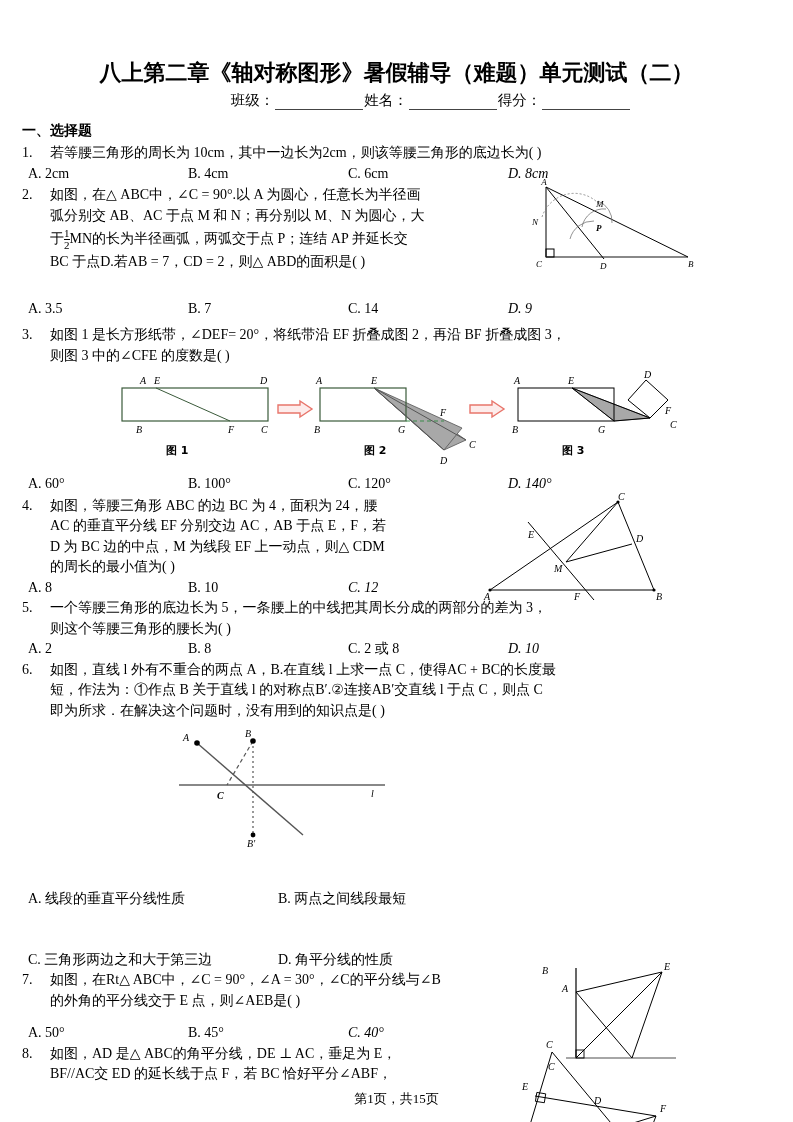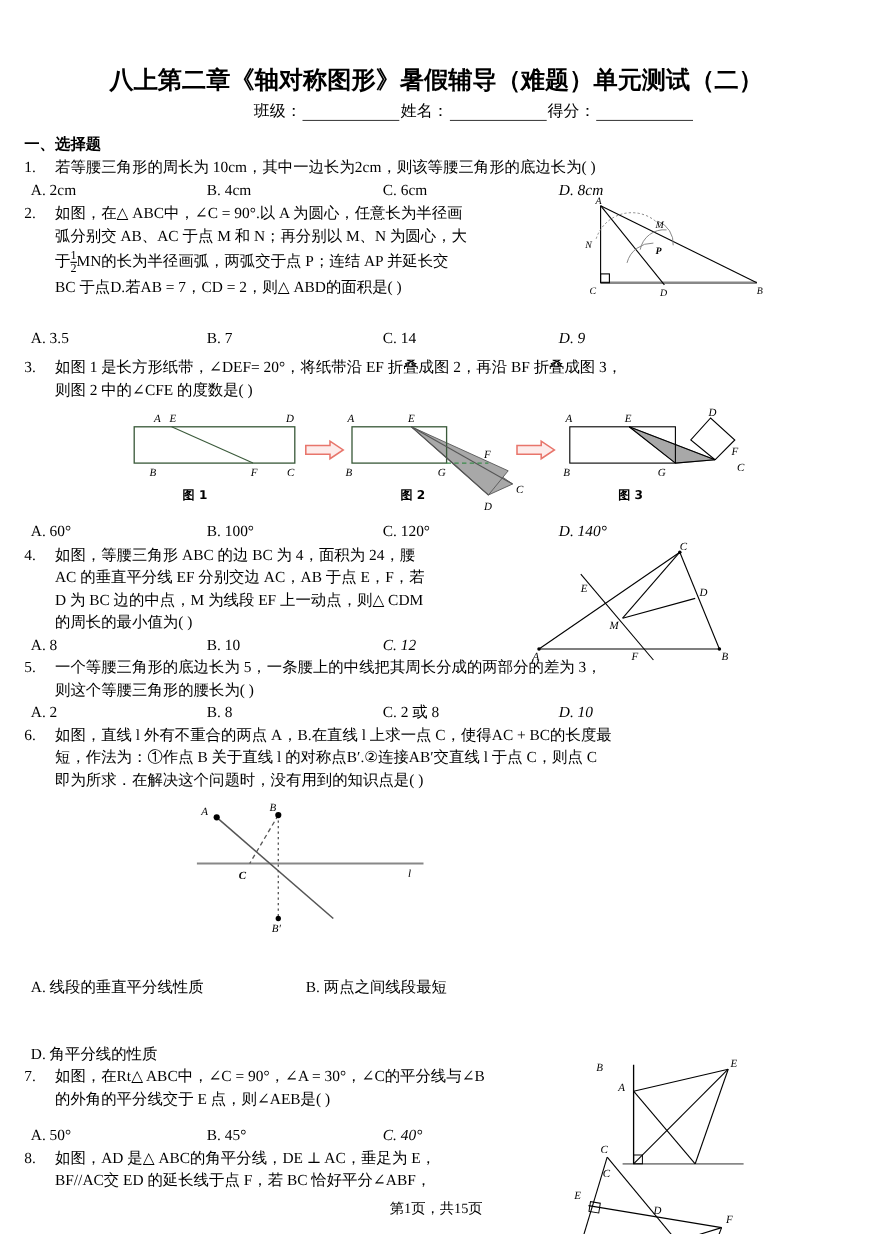--- a/index.html
+++ b/index.html
@@ -153,21 +153,21 @@
     <span class="o4">A. 3.5</span>
     <span class="o4">B. 7</span>
     <span class="o4">C. 14</span>
     <span class="o4">D. 9</span>
   </div>
 
   <div class="q" style="margin-top:6px;">
     <span class="qnum">3.</span>
     <div class="qbody">
       <div>如图 1 是长方形纸带，∠DEF= 20°，将纸带沿 EF 折叠成图 2，再沿 BF 折叠成图 3，</div>
-      <div>则图 2 中的∠CFE 的度数是(   )</div>
+      <div>则图 3 中的∠CFE 的度数是(   )</div>
     </div>
   </div>
 
   <div style="position:relative; height:98px; margin-top:4px;">
 
     <div class="figbox" style="left:118px; top:0;">
       <svg width="185" height="92" viewBox="0 0 185 92">
         <rect x="4" y="18" width="146" height="33" fill="none" stroke="#3a5a3a" stroke-width="1.2"></rect>
         <line x1="38" y1="18" x2="112" y2="51" stroke="#3a5a3a" stroke-width="1"></line>
         <text class="lbl" x="22" y="14" font-size="10">A</text>
@@ -313,20 +313,21 @@
         <text class="lbl" x="82" y="124" font-size="10">B′</text>
       </svg>
     </div>
   </div>
 
   <div class="opts">
     <span class="o2">A. 线段的垂直平分线性质</span>
     <span class="o2">B. 两点之间线段最短</span>
   </div>
   <div class="opts">
+    <span class="o2">C. 三角形两边之和大于第三边</span>
     <span class="o2">D. 角平分线的性质</span>
   </div>
 
   <div class="q">
     <span class="qnum">7.</span>
     <div class="qbody" style="width:400px;">
       <div>如图，在Rt△ ABC中，∠C = 90°，∠A = 30°，∠C的平分线与∠B</div>
       <div>的外角的平分线交于 E 点，则∠AEB是(   )</div>
     </div>
     <div class="figbox" style="left:540px; top:-8px;">

